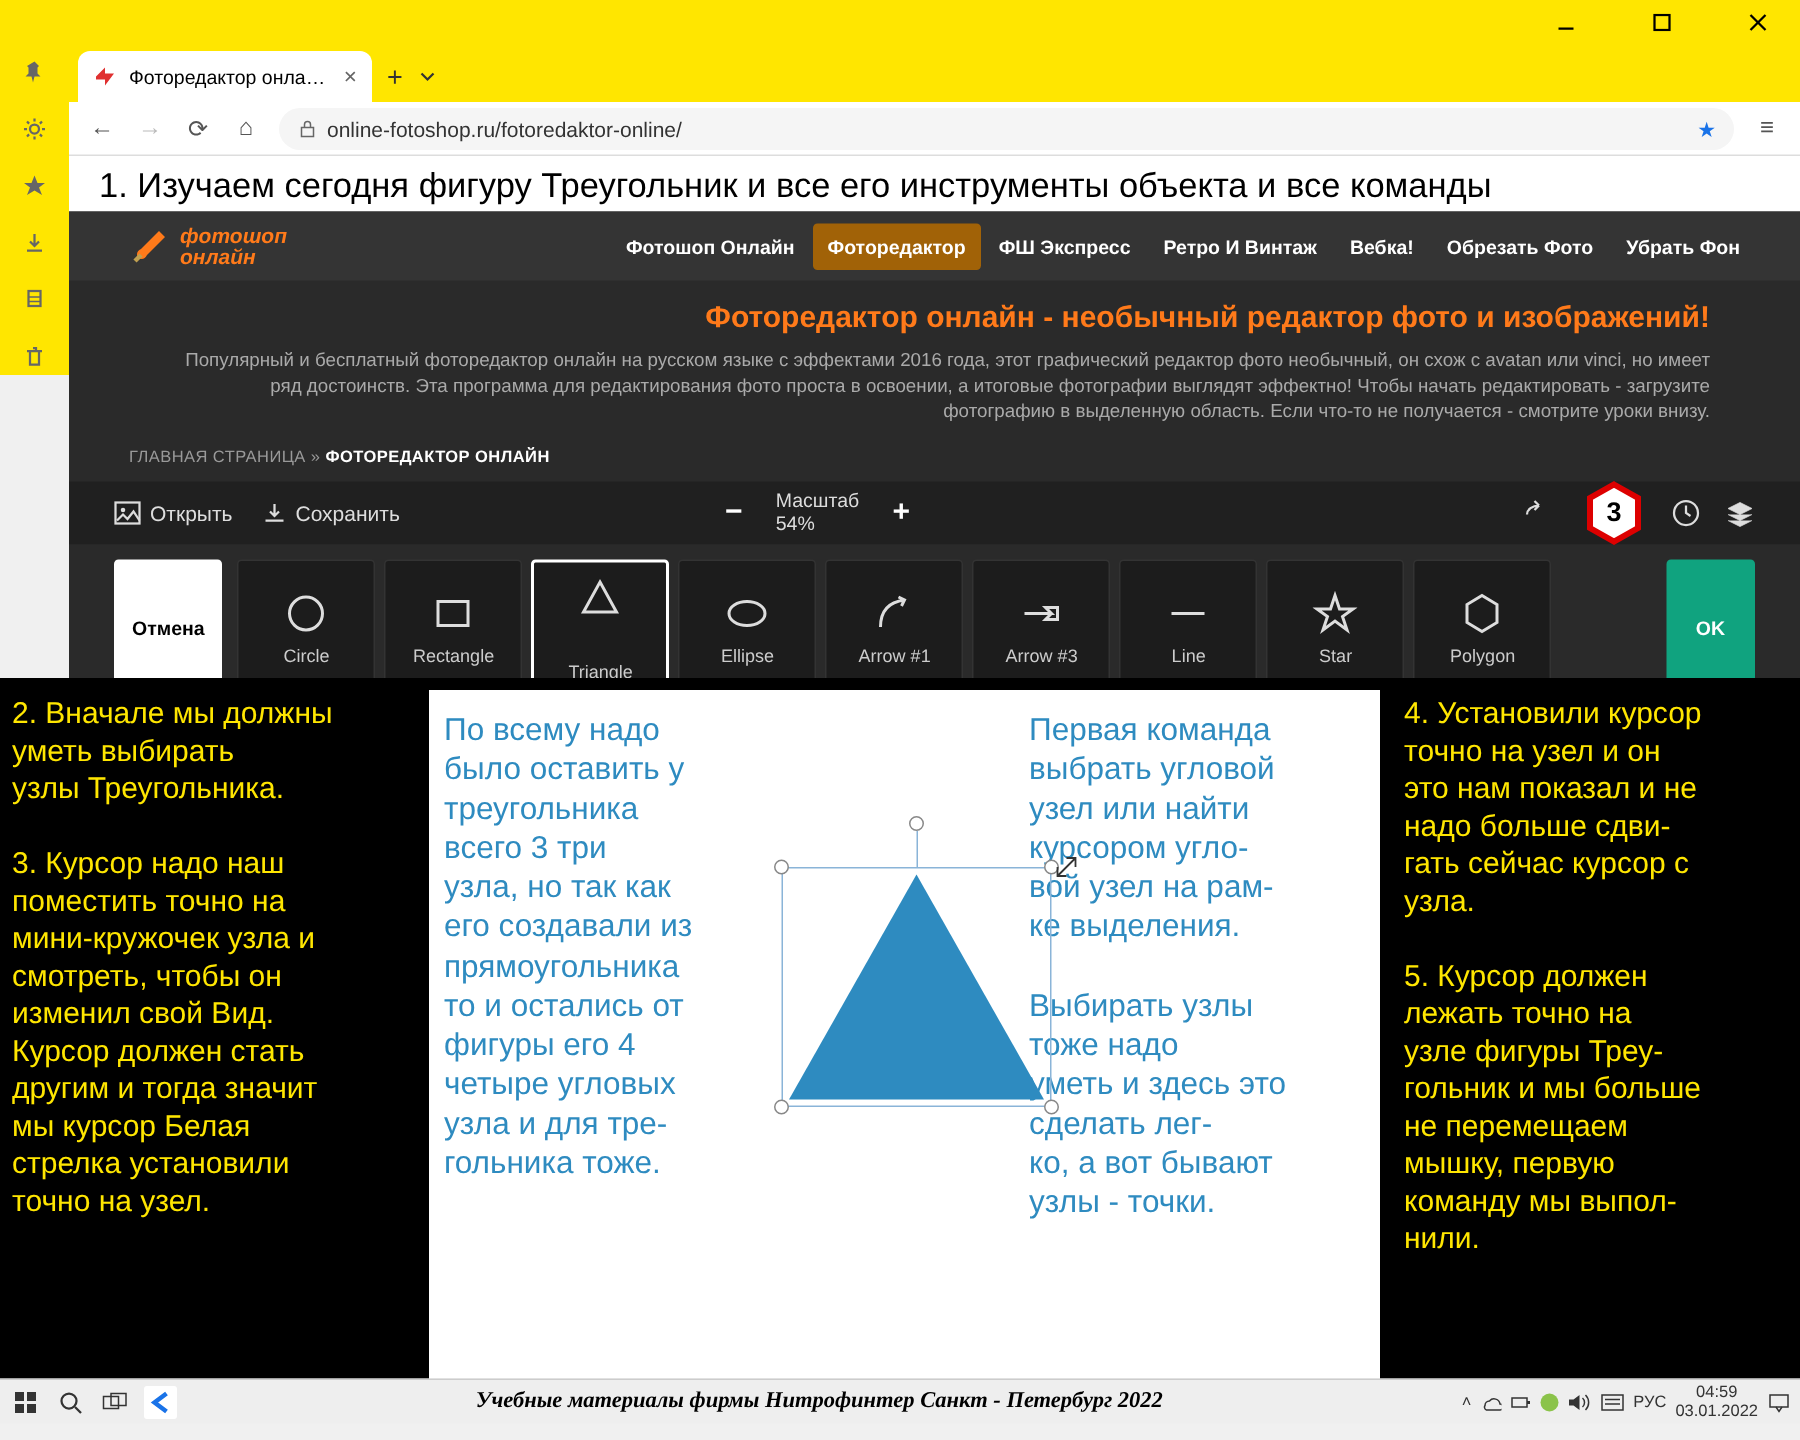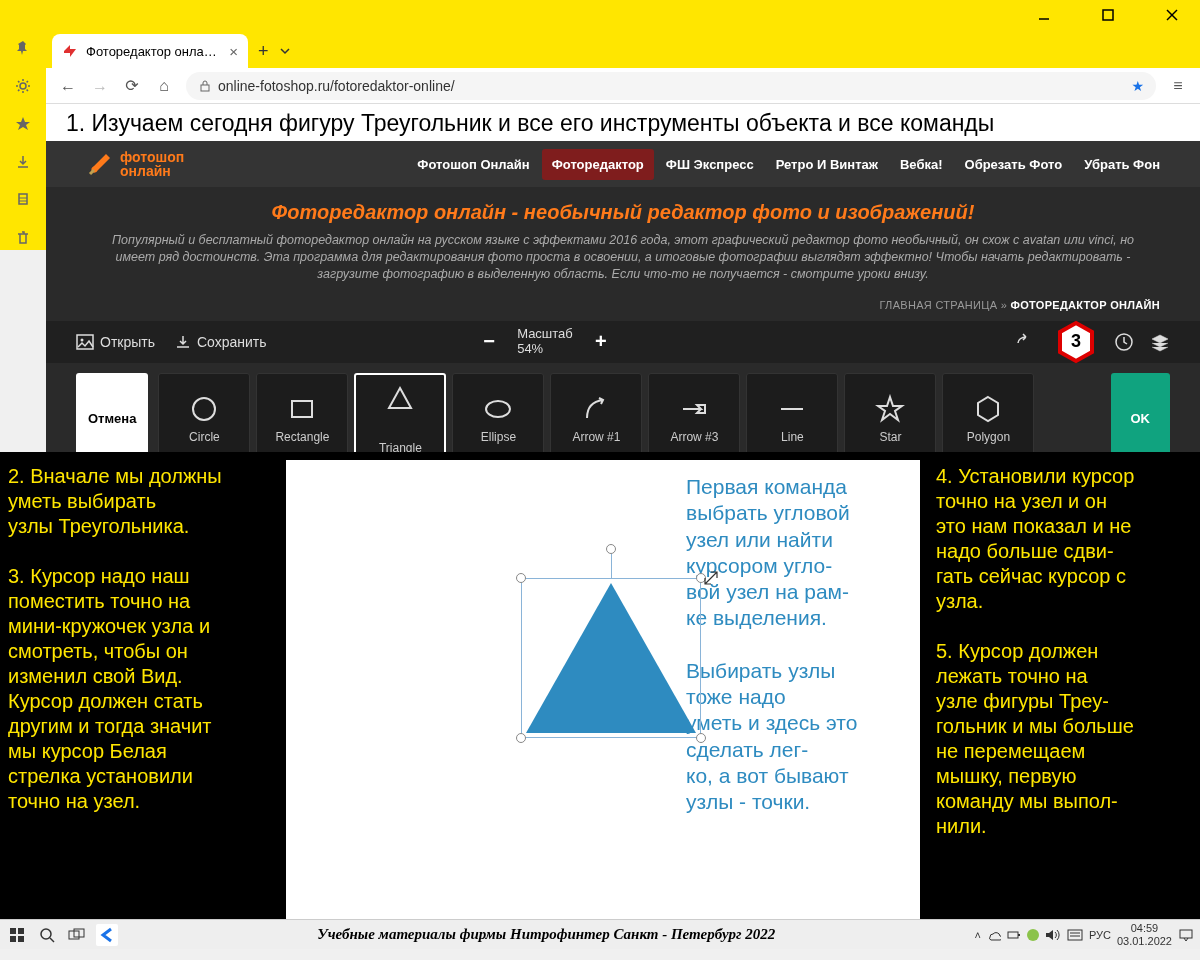--- a/index.html
+++ b/index.html
@@ -24,32 +24,32 @@
 .addressbar .nav-icn { color: #555; font-size: 16px; width: 20px; text-align: center; }
 .url-field { flex: 1; display: flex; align-items: center; gap: 6px; background: #f5f5f5; border-radius: 16px; height: 28px; padding: 0 12px; font-size: 14px; color: #333; }
 .url-field .star { margin-left: auto; color: #1a73e8; }
 
 
 .lesson-heading { background: #fff; padding: 6px 20px 4px; font-size: 23px; color: #000; }
 
 
 .app { background: #2a2a2a; margin: 0 0 0 0; }
 .app-header { background: #343434; height: 46px; display: flex; align-items: center; padding: 0 30px 0 40px; gap: 6px; color: #fff; font-size: 13px; }
-.brand { display: flex; align-items: flex-end; gap: 6px; margin-right: auto; }
+.brand { display: flex; align-items: flex-end; gap: 6px; margin-right: auto; font-style: italic; }
 .brand .brush { width: 28px; height: 28px; }
 .brand-text { line-height: 1; font-size: 14px; font-weight: bold; }
 .brand-text .l1 { color: #ff7a1a; }
 .brand-text .l2 { color: #ff7a1a; }
 .nav-link { padding: 8px 10px; color: #fff; font-weight: bold; font-size: 13px; }
-.nav-link.active { background: #7f1d1d; border-radius: 3px; }
-
-.hero { text-align: center; padding: 14px 60px 6px; font-style: italic; }
+.nav-link.active { background: #a16207; border-radius: 3px; }
+
+.hero { text-align: right; padding: 14px 60px 6px; }
 .hero h2 { color: #ff7a1a; font-size: 20px; font-weight: bold; margin-bottom: 8px; }
 .hero p { color: #aaa; font-size: 12.5px; line-height: 1.35; }
-.breadcrumb { text-align: right; color: #999; font-size: 11px; padding: 10px 40px 10px; letter-spacing: 0.3px; }
+.breadcrumb { text-align: left; color: #999; font-size: 11px; padding: 10px 40px 10px; letter-spacing: 0.3px; }
 .breadcrumb b { color: #fff; }
 
 
 .toolbar { background: #202020; height: 42px; display: flex; align-items: center; padding: 0 30px; gap: 20px; color: #ddd; font-size: 14px; }
 .toolbar .tb-btn { display: flex; align-items: center; gap: 6px; }
 .scale-block { margin: 0 auto; display: flex; align-items: center; gap: 18px; }
 .scale-block .zoom-btn { color: #fff; font-size: 20px; font-weight: bold; width: 20px; text-align: center; }
 .scale-block .scale-label { text-align: left; line-height: 1.1; font-size: 13px; }
 .toolbar .right-icons { margin-left: auto; display: flex; align-items: center; gap: 16px; }
 .hexagon-badge { position: relative; width: 44px; height: 44px; display: flex; align-items: center; justify-content: center; font-weight: bold; font-size: 18px; color: #000; z-index: 5; }
@@ -344,20 +344,32 @@
 мини-кружочек узла и
 смотреть, чтобы он
 изменил свой Вид.
 Курсор должен стать
 другим и тогда значит
 мы курсор Белая
 стрелка установили
 точно на узел.</div>
   <div class="canvas-center">
     <div class="canvas-white">
+      <div class="blue-text blue-col1" style="white-space:pre-line">По всему надо
+было оставить у
+треугольника
+всего 3 три
+узла, но так как
+его создавали из
+прямоугольника
+то и остались от
+фигуры его 4
+четыре угловых
+узла и для тре-
+гольника тоже.</div>
       <div class="triangle-figure">
         <div class="sel-rect" style="left:0;top:28px;width:180px;height:160px"></div>
         <svg width="180" height="160" style="position:absolute;left:0;top:28px">
           <polygon points="90,5 175,155 5,155" fill="#2e8bc0"></polygon>
         </svg>
         <div class="node-dot" style="left:-5px;top:23px"></div>
         <div class="node-dot" style="left:175px;top:23px"></div>
         <div class="node-dot" style="left:-5px;top:183px"></div>
         <div class="node-dot" style="left:175px;top:183px"></div>
         <div class="node-dot" style="left:85px;top:-6px"></div>

